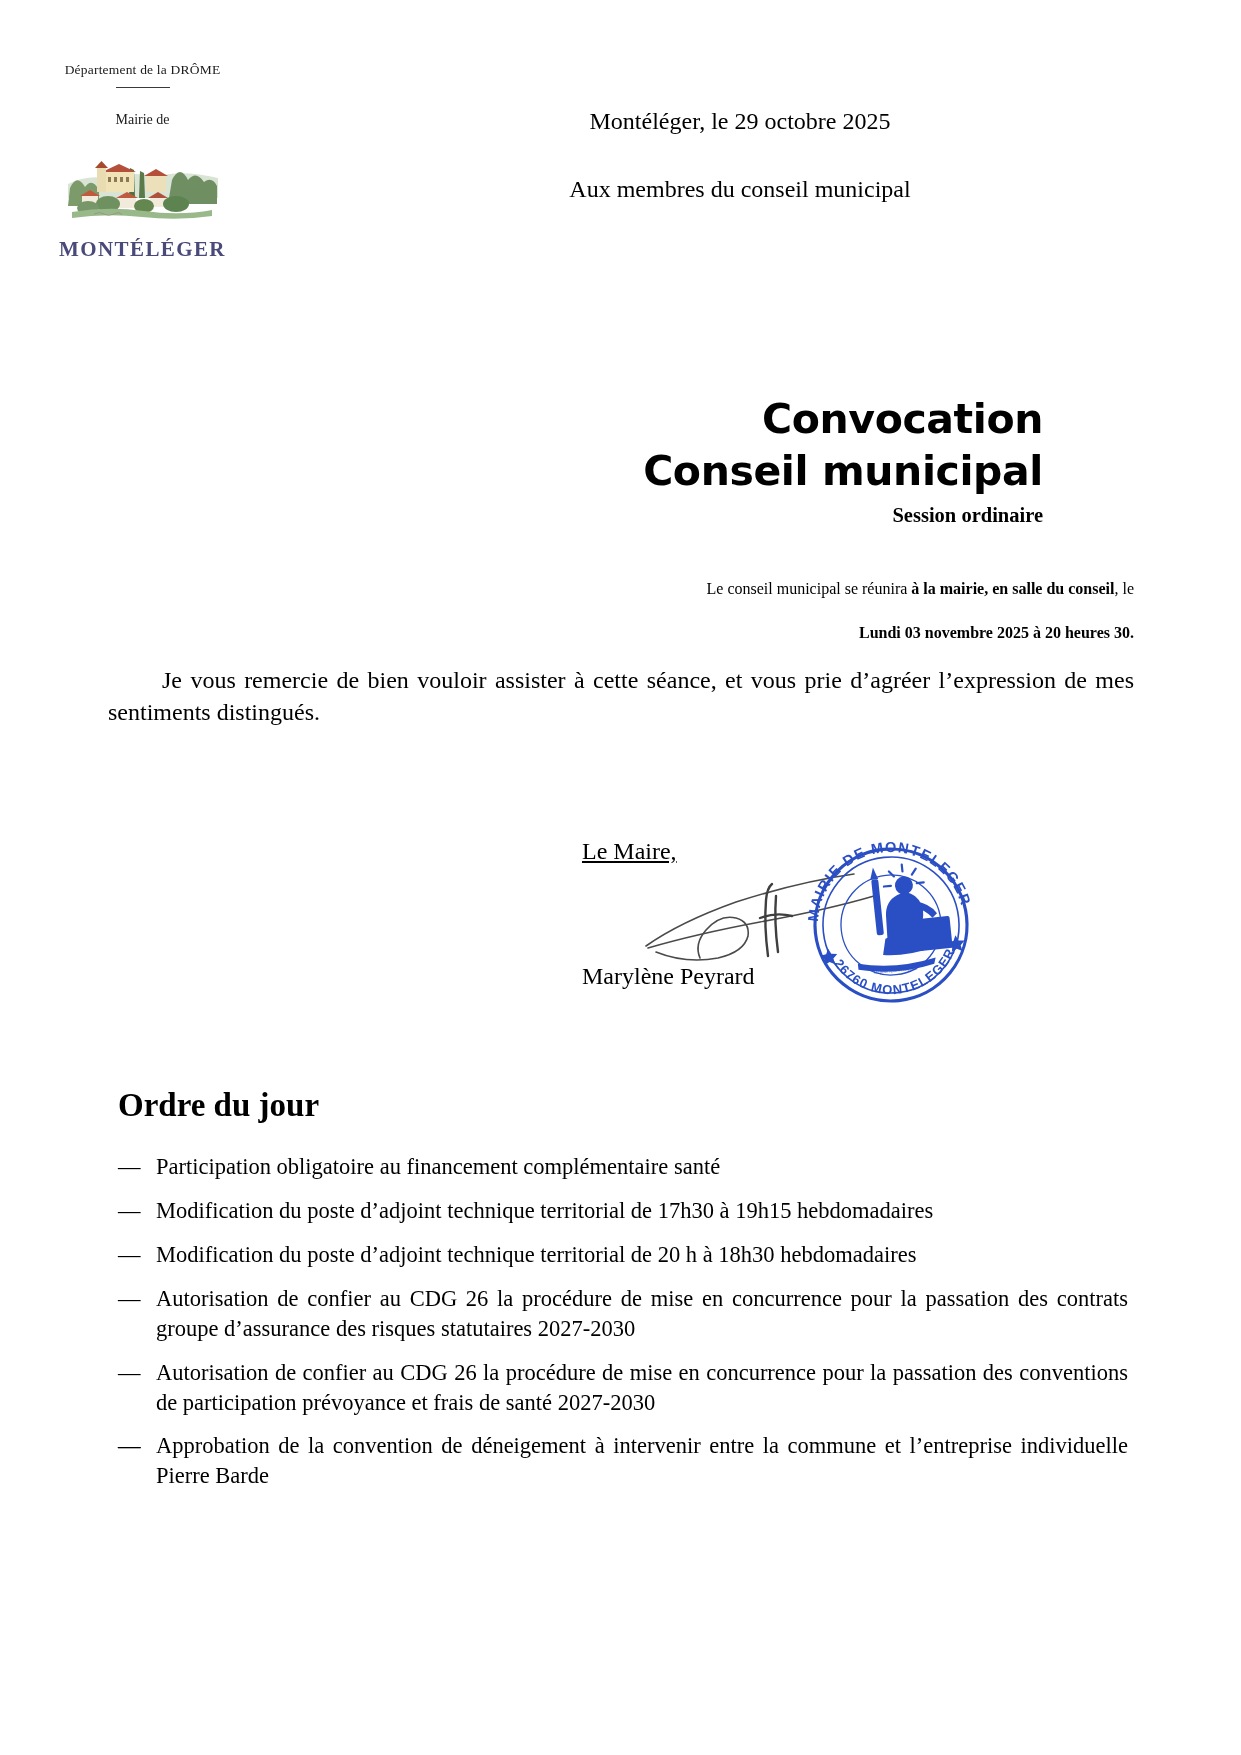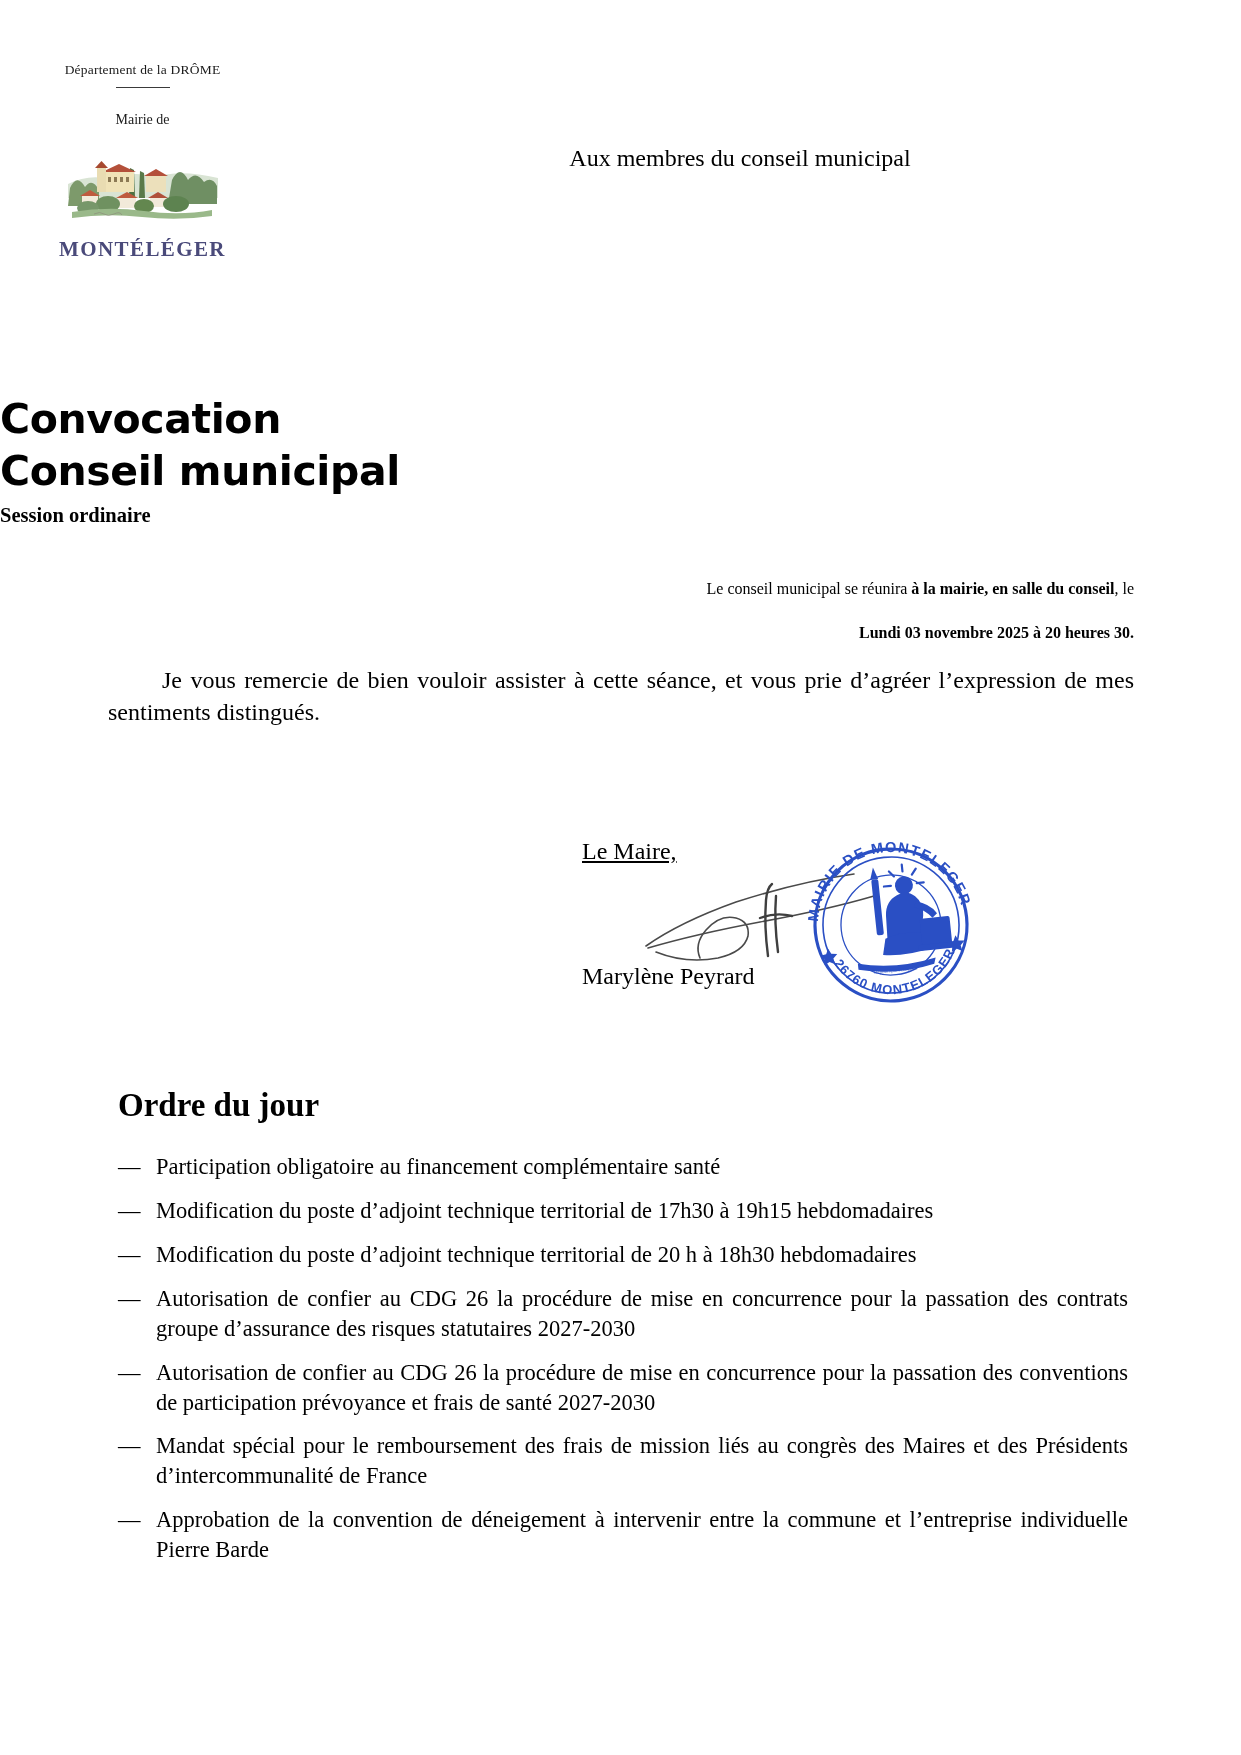--- a/index.html
+++ b/index.html
@@ -85,21 +85,21 @@
     font-size: 24px;
     line-height: 1.3;
   }
 
   
   .title-block {
     position: absolute;
     left: 0;
     top: 393px;
     width: 1043px;
-    text-align: left;
+    text-align: right;
   }
   .title-main {
     font-family: "DejaVu Sans", "Liberation Sans", sans-serif;
     font-weight: 700;
     font-size: 41px;
     line-height: 1.28;
     letter-spacing: -0.4px;
     color: #000;
   }
   .title-sub {
@@ -247,20 +247,21 @@
         <path d="M4 72 Q40 66 76 71 Q112 76 144 70 L144 76 Q110 81 74 77 Q38 73 4 78 Z" fill="#9ab98a"></path>
 
         <path d="M26 74 q6 -3 10 0 t10 0 t8 1" stroke="#8a8a7a" stroke-width="0.9" fill="none" opacity="0.75"></path>
       </svg>
     </div>
 
     <div class="lh-town">MONTÉLÉGER</div>
   </div>
 
   <div class="hdr-right">
+    <div class="hdr-date">Montéléger, le 29 octobre 2025</div>
     <div class="hdr-to">Aux membres du conseil municipal</div>
   </div>
 
   <div class="title-block">
     <div class="title-main">Convocation</div>
     <div class="title-main">Conseil municipal</div>
     <div class="title-sub">Session ordinaire</div>
   </div>
 
   <div class="body-block">
@@ -338,18 +339,18 @@
   </div>
 
   <div class="agenda">
     <div class="agenda-title">Ordre du jour</div>
     <ul class="agenda-list">
       <li class="agenda-item"><span class="dash">—</span><span>Participation obligatoire au financement complémentaire santé</span></li>
       <li class="agenda-item"><span class="dash">—</span><span>Modification du poste d’adjoint technique territorial de 17h30 à 19h15 hebdomadaires</span></li>
       <li class="agenda-item"><span class="dash">—</span><span>Modification du poste d’adjoint technique territorial de 20 h à 18h30 hebdomadaires</span></li>
       <li class="agenda-item"><span class="dash">—</span><span>Autorisation de confier au CDG 26 la procédure de mise en concurrence pour la passation des contrats groupe d’assurance des risques statutaires 2027-2030</span></li>
       <li class="agenda-item"><span class="dash">—</span><span>Autorisation de confier au CDG 26 la procédure de mise en concurrence pour la passation des conventions de participation prévoyance et frais de santé 2027-2030</span></li>
-      <li class="agenda-item"><span class="dash">—</span><span>Mandat spécial pour le remboursement des frais de mission liés au congrès des Maires et des Présidents d’intercommunalité de France</span></li>
+      <li class="agenda-item"><span class="dash">—</span></li>
       <li class="agenda-item"><span class="dash">—</span><span>Approbation de la convention de déneigement à intervenir entre la commune et l’entreprise individuelle Pierre Barde</span></li>
     </ul>
   </div>
 
 </div>
 
 </body></html>

